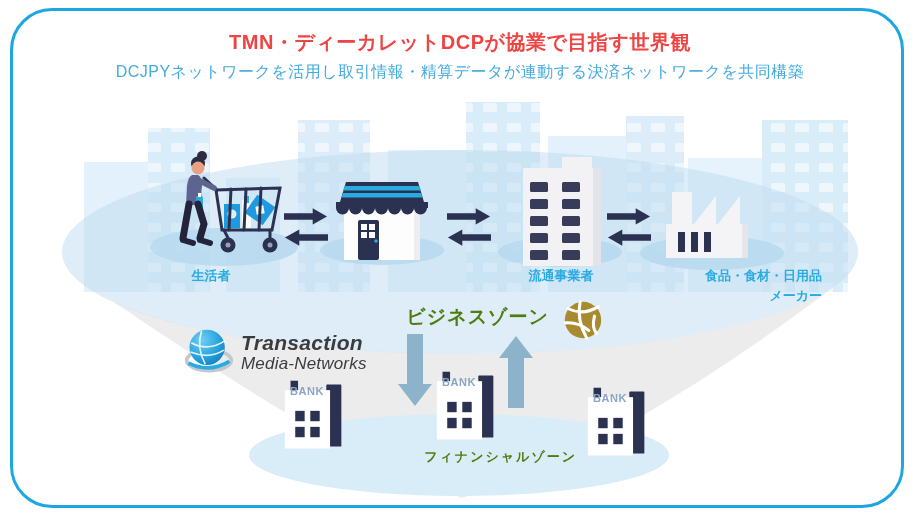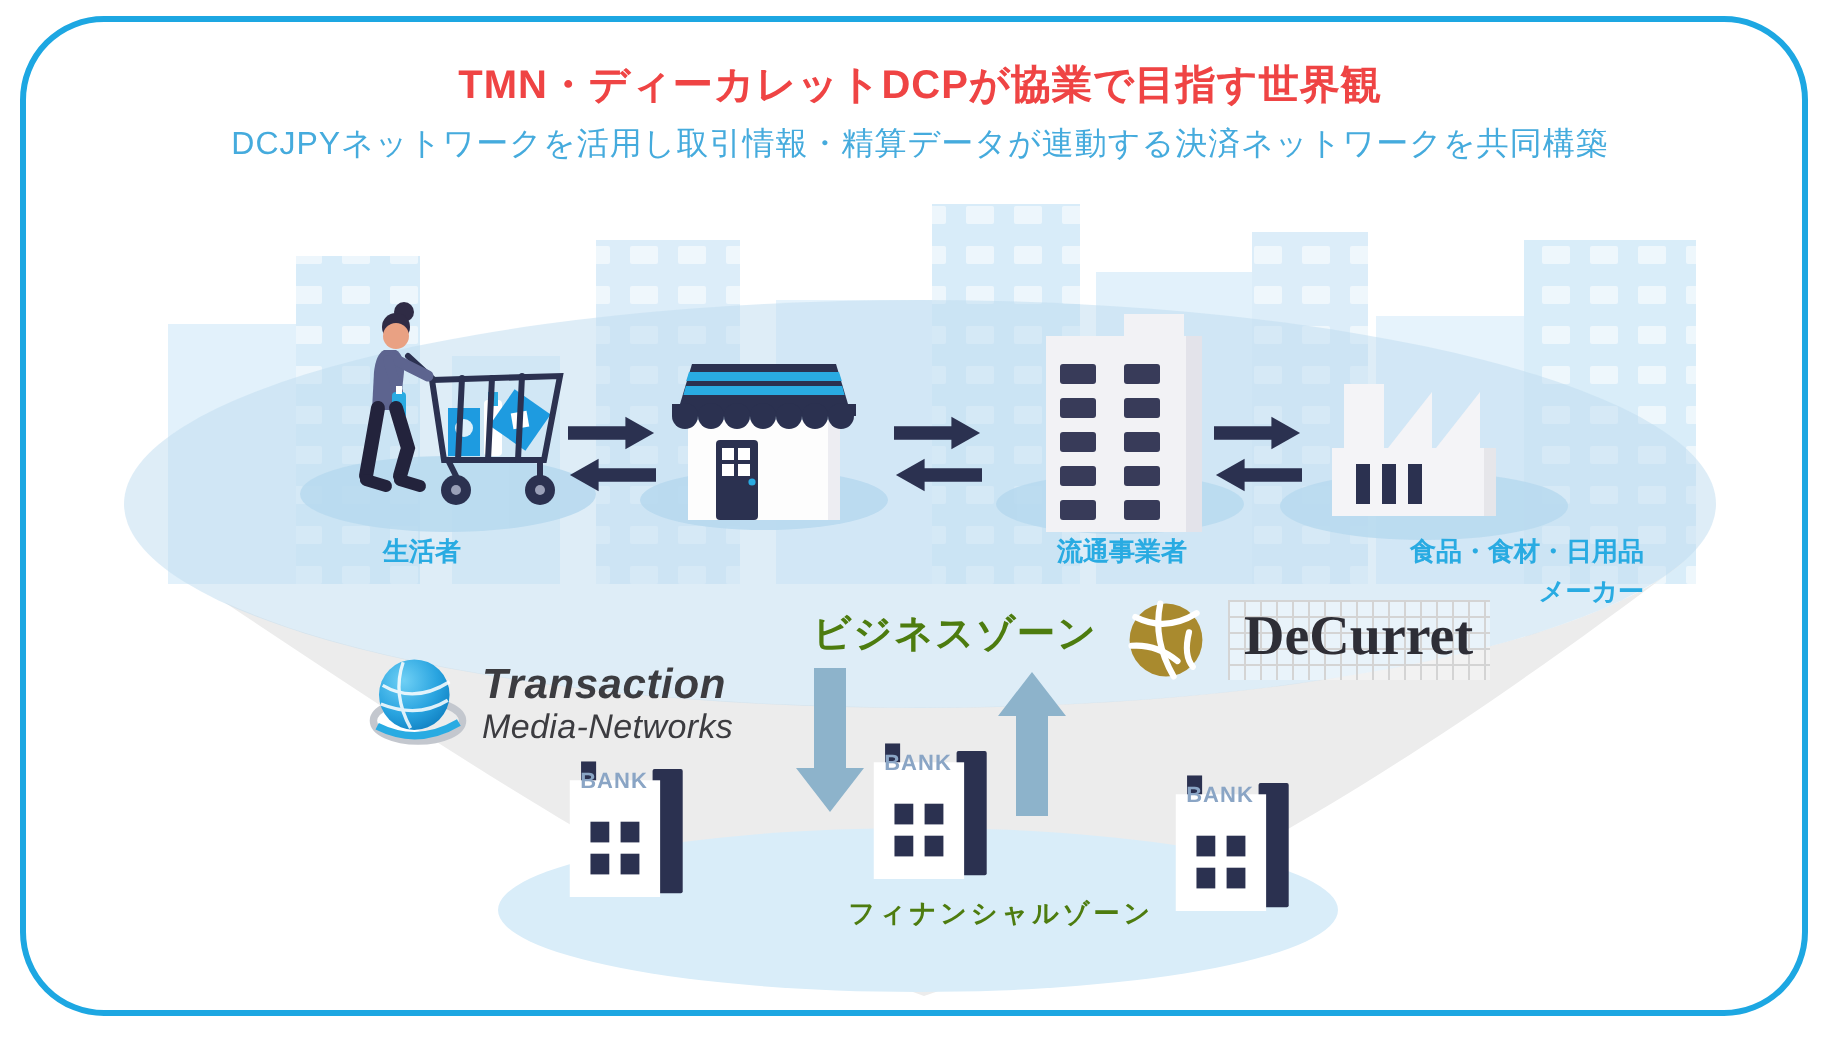--- a/index.html
+++ b/index.html
@@ -219,21 +219,20 @@
   <div class="dec-logo">
     <svg width="46" height="46" viewBox="0 0 48 48">
       <circle cx="24" cy="24" r="19" fill="#a98a2e"></circle>
       <g stroke="#ffffff" stroke-width="3.2" fill="none" stroke-linecap="round">
         <path d="M8,12 Q24,20 40,10"></path>
         <path d="M6,27 Q19,26 30,35"></path>
         <path d="M21,5 Q17,24 28,43"></path>
         <path d="M36,20 Q33,32 38,38"></path>
       </g>
     </svg>
-    <div class="dec-text">DeCurret</div>
   </div>
 
   <svg class="icon" style="left:398px;top:334px;" width="34" height="76" viewBox="0 0 34 76">
     <polygon points="9,0 25,0 25,50 34,50 17,72 0,50 9,50" fill="#8db3cb"></polygon>
   </svg>
   <svg class="icon" style="left:499px;top:334px;" width="34" height="76" viewBox="0 0 34 76">
     <polygon points="9,74 25,74 25,24 34,24 17,2 0,24 9,24" fill="#8db3cb"></polygon>
   </svg>
 
   <div class="bank" style="left:283px;top:375px;">

